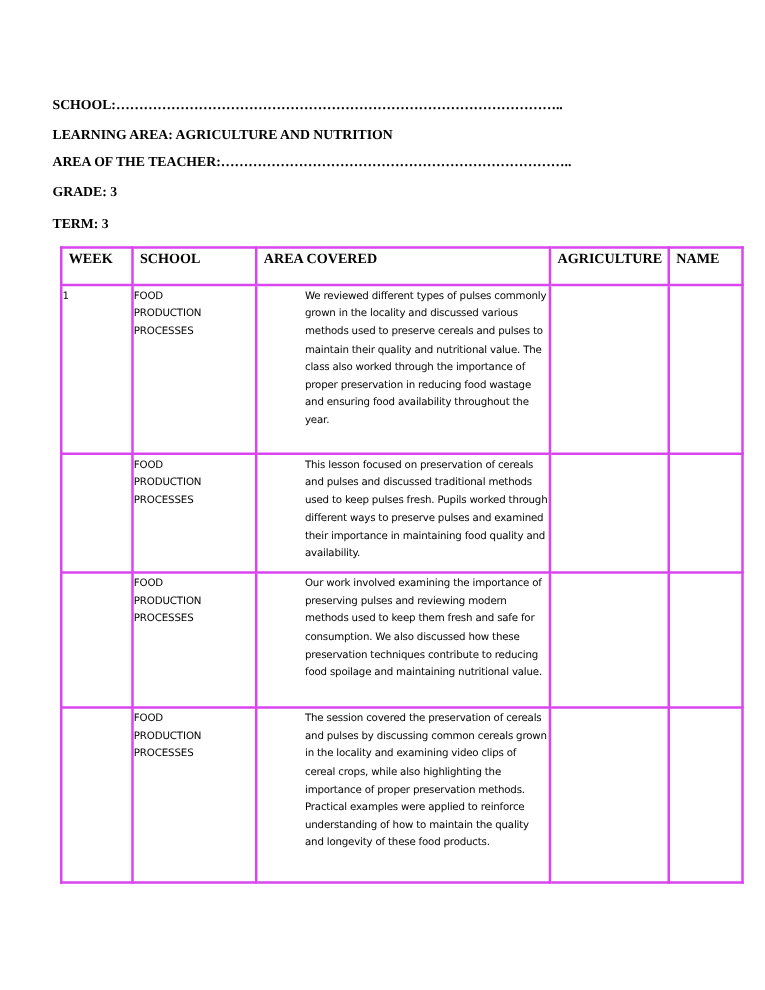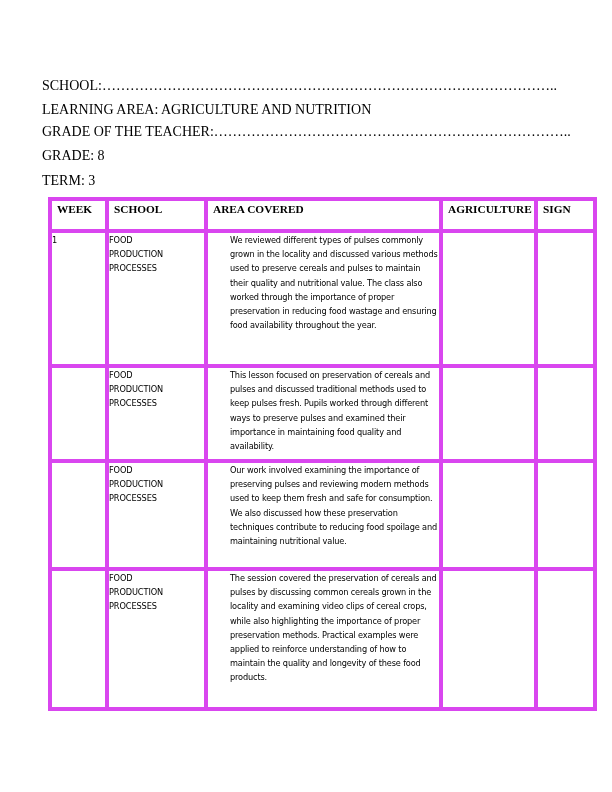--- a/index.html
+++ b/index.html
@@ -1,50 +1,50 @@
 <!DOCTYPE html>
 <html><head>
 <meta charset="utf-8">
 <style>
   html, body { margin: 0; padding: 0; background: #ffffff; }
   body { width: 612px; height: 792px; position: relative; overflow: hidden; color: #000; }
-  .hdr { position: absolute; left: 42px; font-family: "Liberation Serif", serif; font-weight: normal; font-size: 14px; white-space: nowrap; }
+  .hdr { position: absolute; left: 42px; font-family: "Liberation Serif", serif; font-weight: bold; font-size: 11px; white-space: nowrap; }
   table.log { position: absolute; left: 48px; top: 197px; border-collapse: collapse; table-layout: fixed; width: 545px; }
-  table.log th, table.log td { border: 4px solid #d946ef; vertical-align: top; padding: 0; }
+  table.log th, table.log td { border: 2px solid #d946ef; vertical-align: top; padding: 0; }
   table.log th { font-family: "Liberation Serif", serif; font-weight: bold; font-size: 11.3px; text-align: left; padding: 2px 5px 0 5px; height: 26px; }
   table.log td { font-family: "DejaVu Sans", sans-serif; font-size: 8.2px; line-height: 14.2px; }
   td.week { padding: 19px 0 0 6px; }
   td.strand { padding: 2px 0 0 5px; letter-spacing: -0.1px; margin-top: 36px; }
   td.work { padding: 2px 2px 0 6px; letter-spacing: -0.15px; }
-  td.work.indented { padding-left: 22px; border-radius: 20px; }
+  td.work.indented { padding-left: 38px; border-radius: 20px; }
 </style>
 </head>
 <body>
 
 <div class="hdr" style="top:78px">SCHOOL:……………………………………………………………………………………..</div>
 <div class="hdr" style="top:102px">LEARNING AREA: AGRICULTURE AND NUTRITION</div>
-<div class="hdr" style="top:124px">GRADE OF THE TEACHER:…………………………………………………………………..</div>
-<div class="hdr" style="top:148px">GRADE: 8</div>
+<div class="hdr" style="top:124px">AREA OF THE TEACHER:…………………………………………………………………..</div>
+<div class="hdr" style="top:148px">GRADE: 3</div>
 <div class="hdr" style="top:173px">TERM: 3</div>
 
 <table class="log">
   <colgroup>
     <col style="width:57px">
     <col style="width:99px">
     <col style="width:235px">
     <col style="width:95px">
     <col style="width:59px">
   </colgroup>
   <thead>
     <tr>
       <th>WEEK</th>
       <th>SCHOOL</th>
       <th>AREA COVERED</th>
       <th>AGRICULTURE</th>
-      <th>SIGN</th>
+      <th>NAME</th>
     </tr>
   </thead>
   <tbody>
     <tr style="height:135px">
       <td class="week">1</td>
       <td class="strand">
         <div>FOOD</div>
         <div>PRODUCTION</div>
         <div>PROCESSES</div>
       </td>

